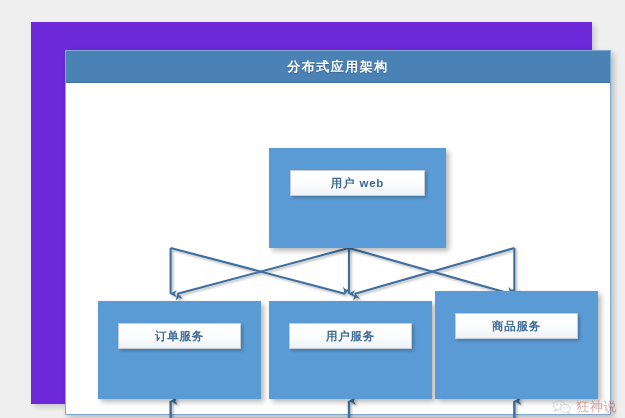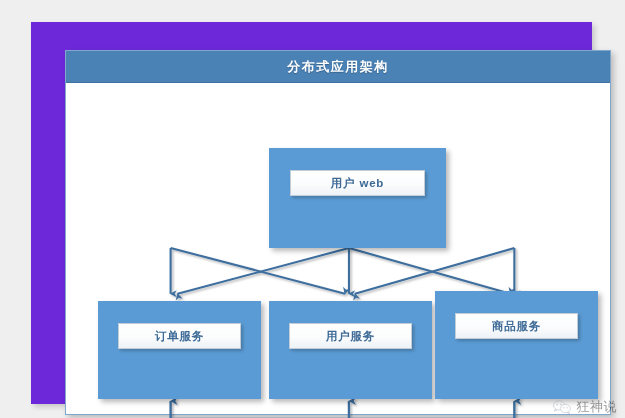--- a/index.html
+++ b/index.html
@@ -123,21 +123,21 @@
     position: absolute;
     right: 8px;
     bottom: 2px;
     display: flex;
     align-items: center;
     gap: 5px;
     opacity: 0.42;
     z-index: 10;
   }
   #watermark .wm-text {
-    color: #000000;
+    color: #b91c1c;
     font-size: 13px;
     letter-spacing: 0.5px;
   }
 </style>
 </head>
 <body>
 
 <div id="page-panel">
 
   <div id="diagram-frame">

